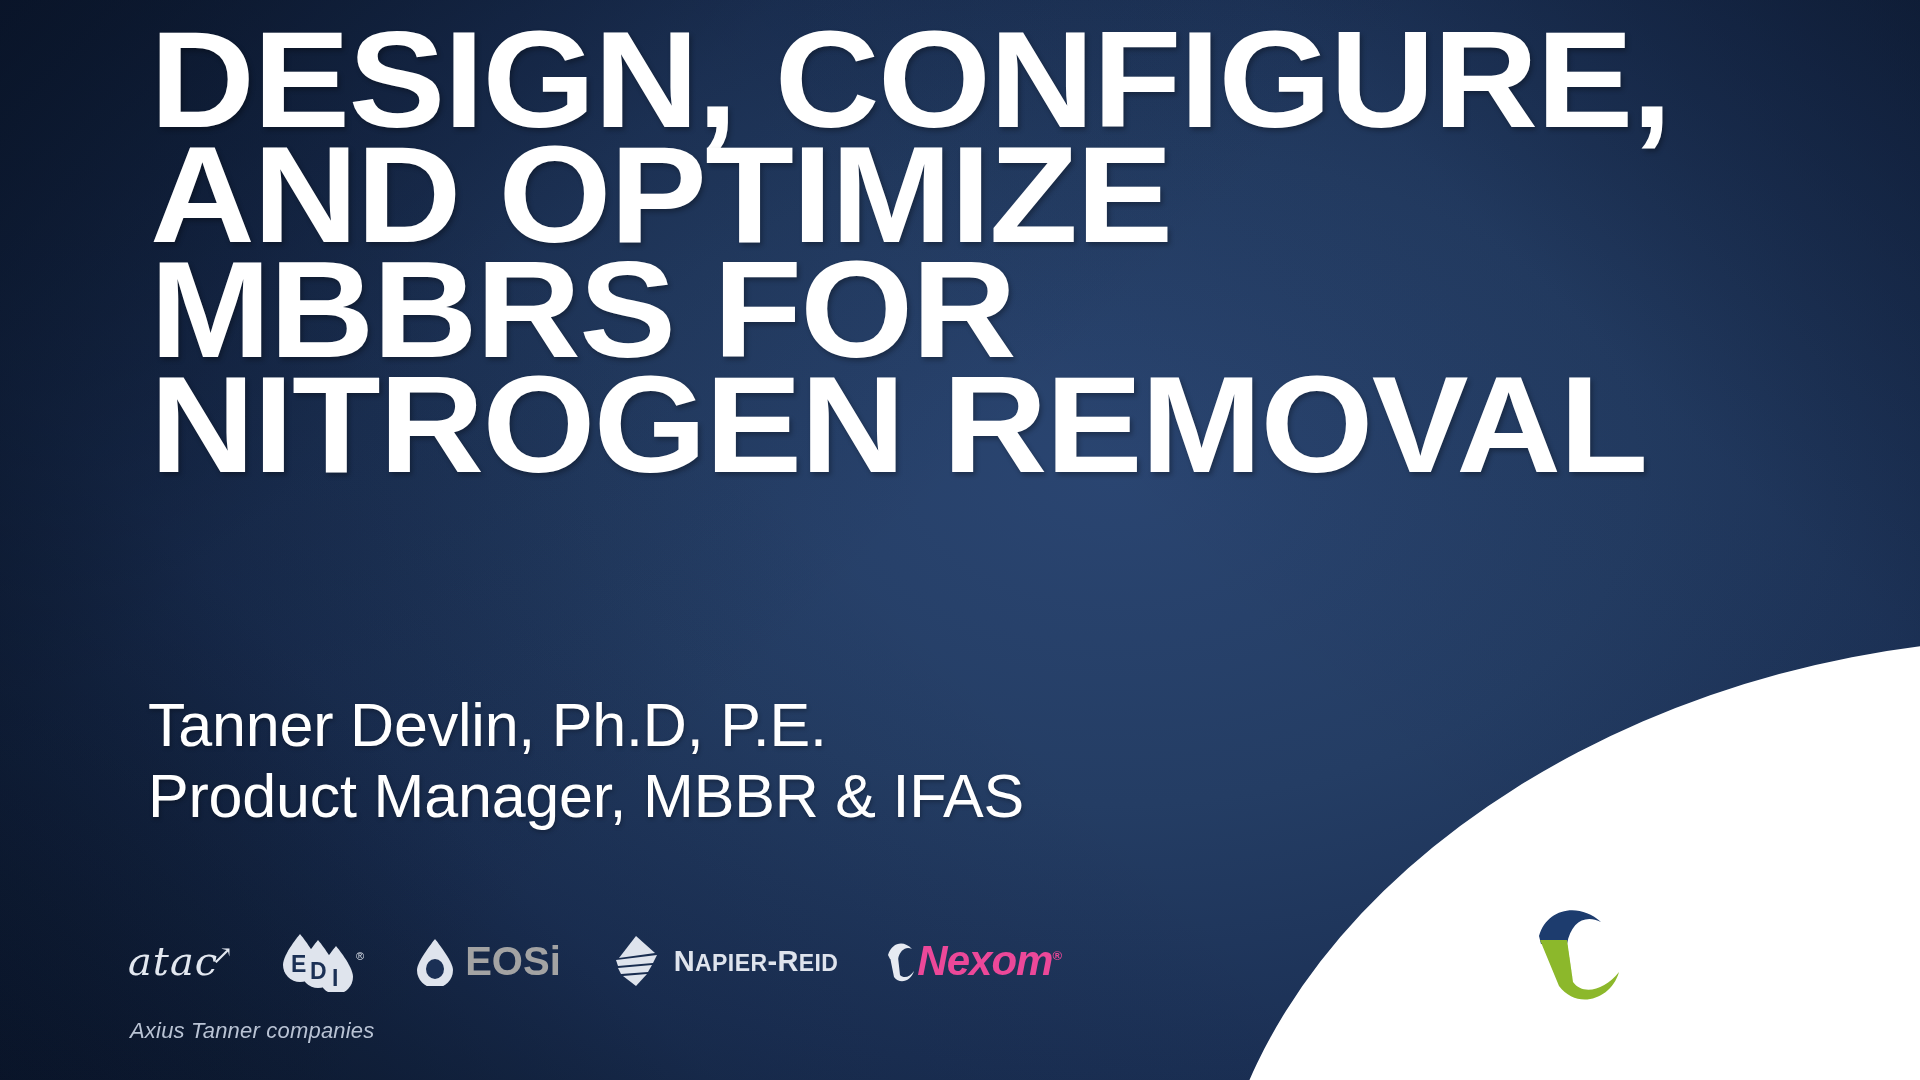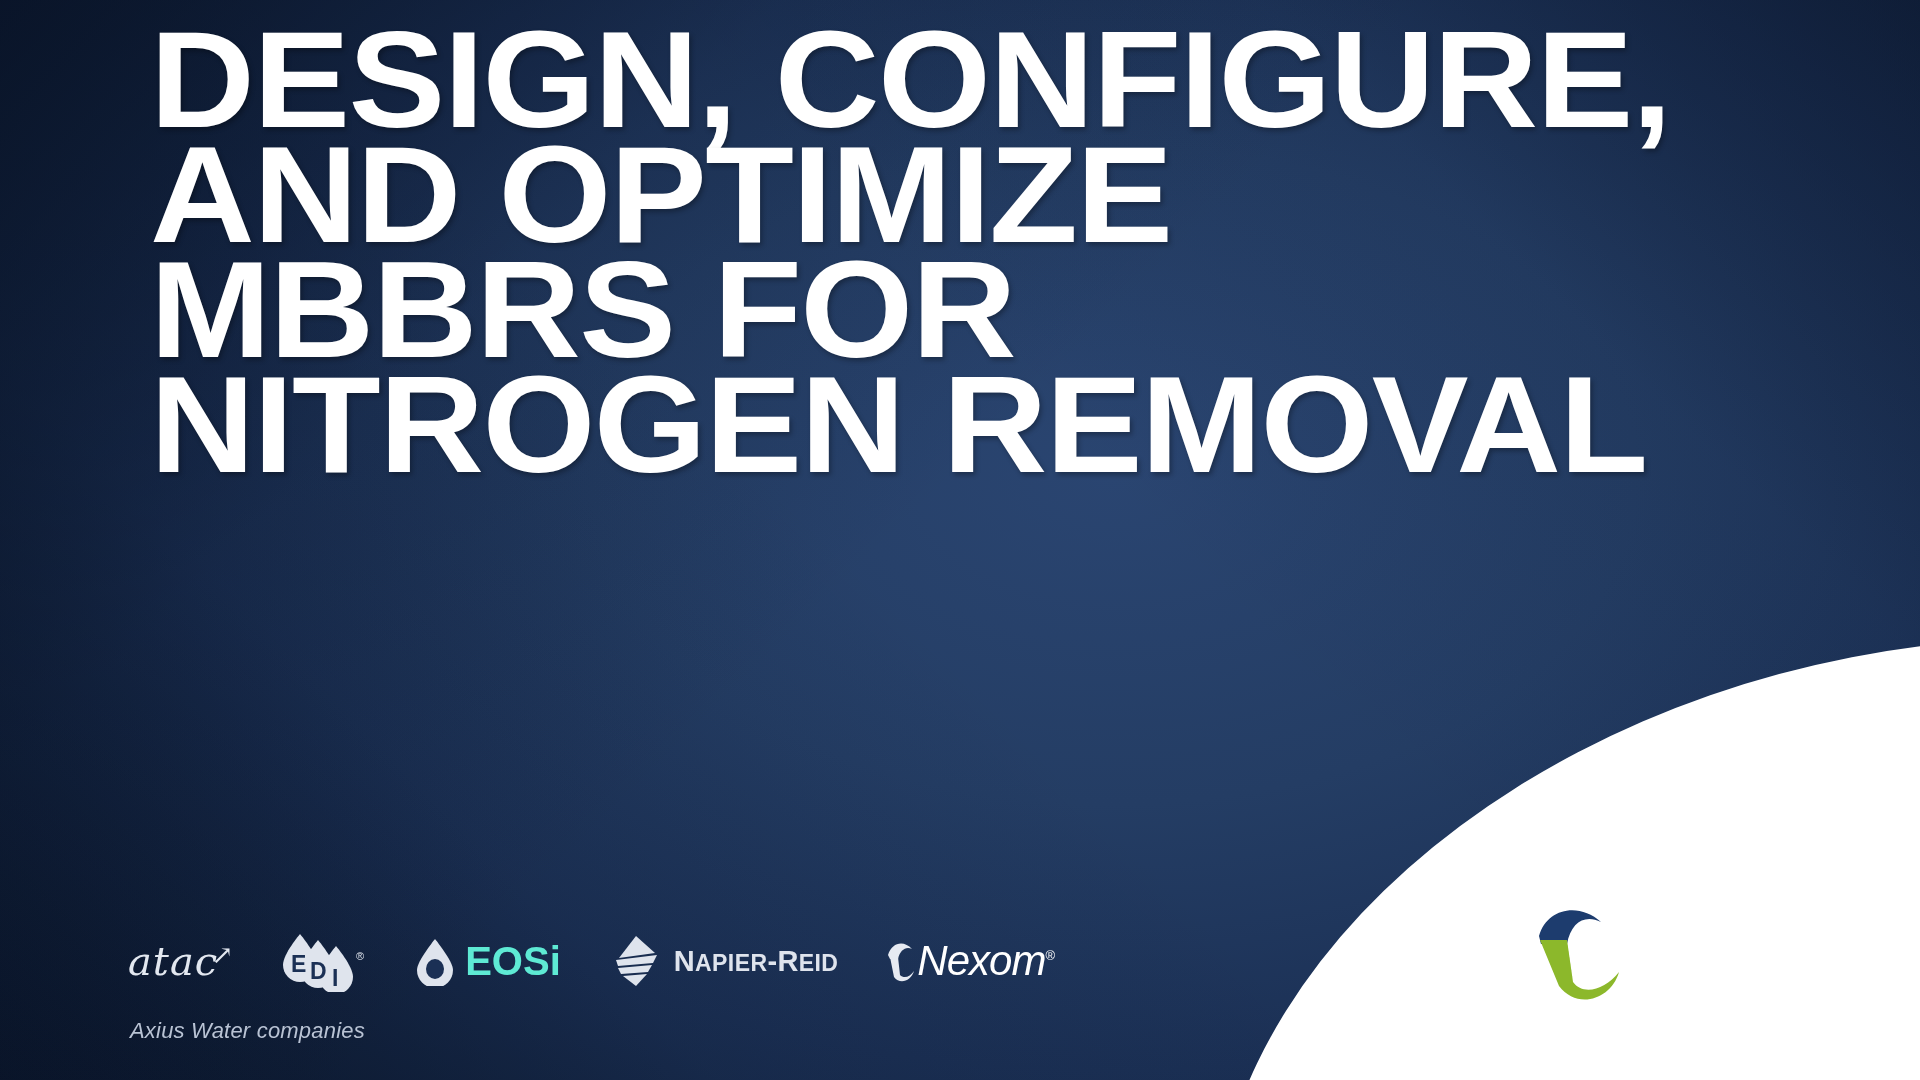--- a/index.html
+++ b/index.html
@@ -127,39 +127,39 @@
   }
   .logo-edi-text {
     font-family: "Liberation Sans", sans-serif;
     font-weight: 700;
   }
   .logo-eosi {
     font-family: "Liberation Sans", sans-serif;
     font-weight: 700;
     font-size: 40px;
     letter-spacing: 0px;
-    color: #5eead4;
+    color: #a3a3a3;
   }
   .logo-napier {
     font-family: "Liberation Sans", sans-serif;
     font-weight: 700;
     font-size: 29px;
     letter-spacing: 0.4px;
     color: #dfe4ed;
     text-transform: uppercase;
   }
   .logo-napier .sc { font-size: 23px; }
   .logo-nexom-small {
     position: relative;
     font-family: "Liberation Sans", sans-serif;
-    font-weight: 400;
+    font-weight: 700;
     font-style: italic;
     font-size: 42px;
     letter-spacing: -1px;
-    color: #ffffff;
+    color: #ec4899;
     padding-left: 6px;
   }
   .logo-nexom-small .reg {
     font-size: 13px;
     font-style: normal;
     vertical-align: super;
   }
   .axius-caption {
     position: absolute;
     left: 130px;
@@ -210,20 +210,24 @@
 
   <div class="white-swoosh"></div>
 
   <div class="headline">
     <span class="hl-line">DESIGN, CONFIGURE,</span>
     <span class="hl-line">AND OPTIMIZE</span>
     <span class="hl-line">MBBRS FOR</span>
     <span class="hl-line">NITROGEN REMOVAL</span>
   </div>
 
+  <div class="presenter">
+    <span>Tanner Devlin, Ph.D, P.E.</span>
+    <span>Product Manager, MBBR &amp; IFAS</span>
+  </div>
 
   <div class="logo-strip">
 
     <div class="logo-cell">
       <span class="logo-atac">
         <span>atac</span>
         <span class="atac-arrow">↗</span>
       </span>
     </div>
 
@@ -263,21 +267,21 @@
 
     <div class="logo-cell">
       <svg width="34" height="52" viewBox="0 0 34 52" style="margin-right:-16px">
         <path d="M4 20 C8 7 20 5 28 14 C22 11 16 15 14 24 L6 24 Z" fill="#e6eaf2"></path>
         <path d="M6 22 L14 22 L16 40 C20 44 26 42 30 36 C27 46 16 50 10 42 Z" fill="#e6eaf2"></path>
       </svg>
       <span class="logo-nexom-small"><span style="display:inline">Nexom</span><span class="reg">®</span></span>
     </div>
   </div>
 
-  <div class="axius-caption">Axius Water companies</div>
+  <div class="axius-caption">Axius Tanner companies</div>
 
   <div class="nexom-logo">
     <svg class="nexom-swoosh" width="120" height="112" viewBox="0 0 120 112">
       <path d="M12 36 C20 8 52 2 74 22 C58 14 44 22 40 44 L14 44 Z" fill="#1d3c6e"></path>
       <path d="M13 40 L40 40 L46 82 C56 96 78 90 92 72 C84 100 50 110 32 86 Z" fill="#8cb82b"></path>
       <path d="M40 40 L40 46 L46 82 L40 44 Z" fill="#8cb82b"></path>
     </svg>
   </div>
 
 </div>

